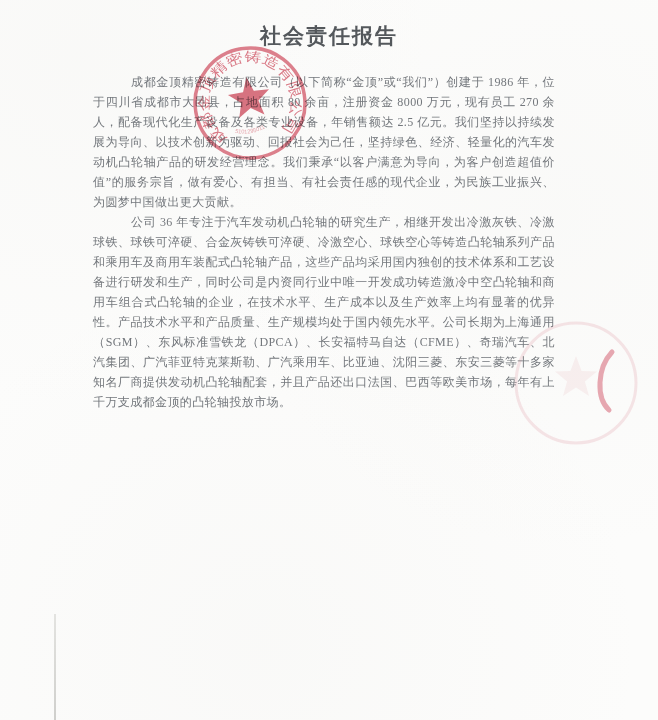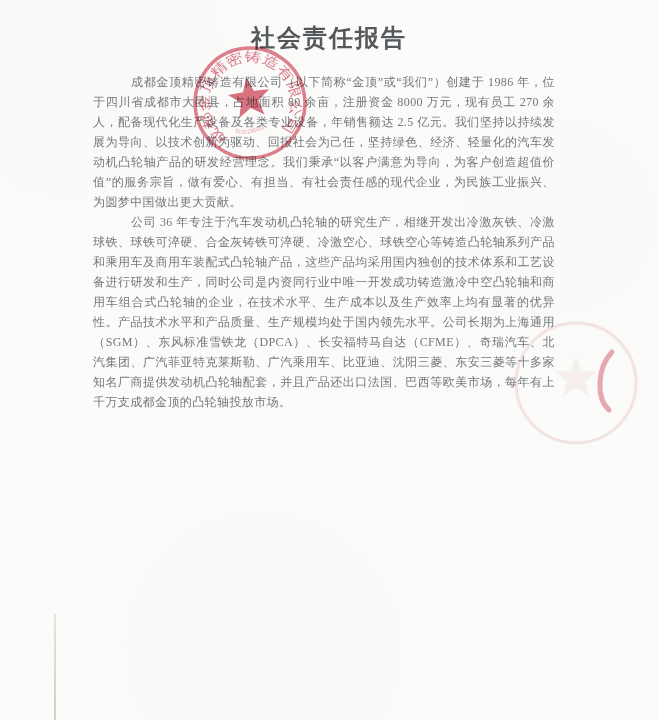--- a/index.html
+++ b/index.html
@@ -17,21 +17,21 @@
       radial-gradient(circle at 85% 30%, rgba(210,208,200,0.06), transparent 45%),
       radial-gradient(circle at 40% 90%, rgba(205,203,196,0.06), transparent 50%),
       #fcfcfb;
   }
   .doc-title{
     position:absolute;
     top:22px;left:0;width:658px;
     margin:0;
     text-align:center;
     font-family:Liberation Serif, serif;
-    font-size:24px;
+    font-size:21px;
     font-weight:bold;
     letter-spacing:2px;
     color:#54585c;
   }
   .doc-body{
     position:absolute;
     left:93px;top:72px;width:462px;
   }
   .doc-body p{
     margin:0;

